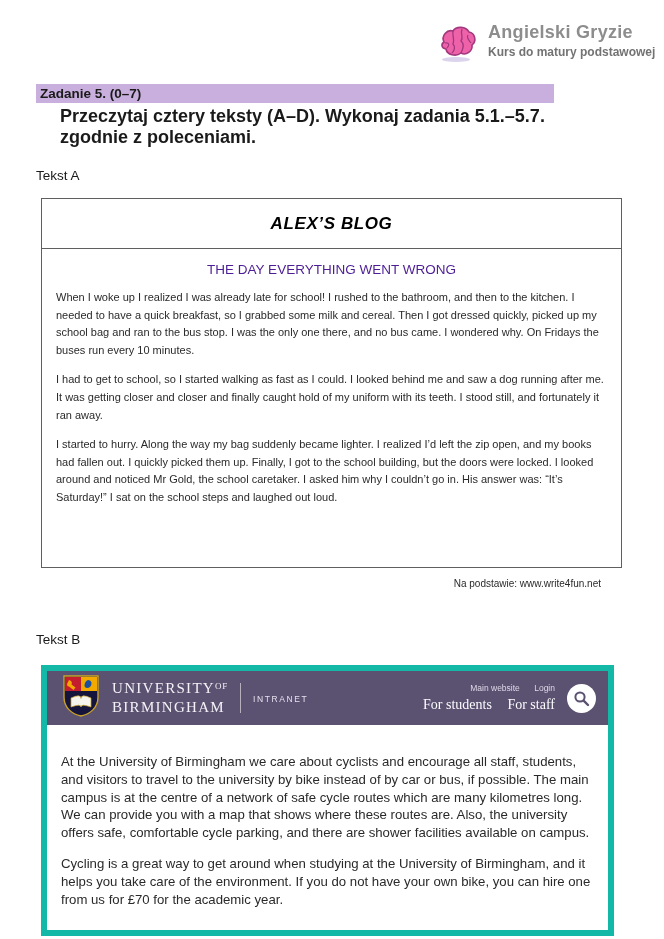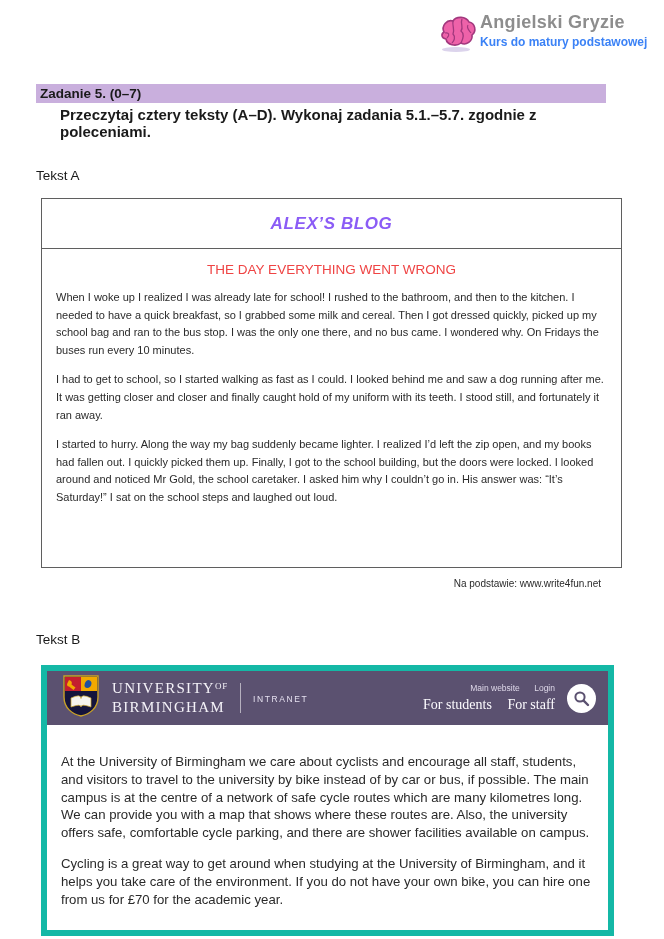--- a/index.html
+++ b/index.html
@@ -1,43 +1,43 @@
 <!DOCTYPE html>
 <html><head>
 <meta charset="utf-8">
 <style>
   * { box-sizing: border-box; }
   html, body { margin: 0; padding: 0; background: #ffffff; }
   body { font-family: "Liberation Sans", sans-serif; color: #2e2e2e; }
   .page { position: relative; width: 664px; height: 939px; background: #fff; overflow: hidden; }
 
   
-  .logo { position: absolute; top: 13px; left: 435px; display: flex; gap: 1px; align-items: flex-start; }
+  .logo { position: absolute; top: 23px; left: 435px; display: flex; gap: 9px; align-items: flex-start; }
   .brain-wrap { position: relative; width: 44px; height: 40px; }
   .brand-text { line-height: 1.1; }
   .brand-name { font-size: 18px; font-weight: bold; color: #8d8d8d; letter-spacing: 0.3px; }
-  .brand-tagline { font-size: 12px; font-weight: bold; color: #3b82f6; margin-top: 3px; }
+  .brand-tagline { font-size: 12px; font-weight: bold; color: #737373; margin-top: 3px; }
 
   
-  .task-head { position: absolute; top: 84px; left: 36px; width: 570px; background: #c9afdd;
+  .task-head { position: absolute; top: 84px; left: 36px; width: 518px; background: #c9afdd;
                font-weight: bold; font-size: 13.5px; padding: 2px 4px; color: #1a1a1a; }
   .task-instr { position: absolute; top: 106px; left: 36px; width: 570px; font-weight: bold;
-                font-size: 15px; color: #1a1a1a; margin: 0; padding-left: 24px; }
+                font-size: 18px; color: #1a1a1a; margin: 0; padding-left: 24px; }
 
   
   .text-label { position: absolute; left: 36px; font-weight: normal; font-size: 13.5px; color: #1a1a1a; }
   .label-a { top: 168px; }
   .label-b { top: 632px; }
 
   
   .box-a { position: absolute; top: 198px; left: 41px; width: 581px; height: 370px;
            border: 1px solid #5f5f5f; background: #fff; }
   .box-a-title { text-align: center; font-weight: bold; font-style: italic; font-size: 17px;
-                 letter-spacing: 0.6px; padding: 15px 0 14px; border-bottom: 1px solid #5f5f5f; color: #8b5cf6; }
-  .box-a-sub { text-align: center; font-size: 13.5px; margin-top: 13px; color: #ef4444; }
+                 letter-spacing: 0.6px; padding: 15px 0 14px; border-bottom: 1px solid #5f5f5f; color: #000000; }
+  .box-a-sub { text-align: center; font-size: 13.5px; margin-top: 13px; color: #4c1d95; }
   .box-a p { font-size: 11px; line-height: 17.6px; margin: 12px 14px 12px 14px; color: #2a2a2a; }
 
   .source { position: absolute; top: 578px; left: 41px; width: 560px; text-align: right;
             font-size: 10px; color: #2a2a2a; }
 
   
   .box-b { position: absolute; top: 665px; left: 41px; width: 573px; border: 6px solid #14b8a6; background: #fff; }
   .uob-header { background: #5b5170; height: 54px; display: flex; align-items: center;
                 padding: 0 12px 0 16px; color: #fff; }
   .crest { margin-right: 13px; flex: none; }

